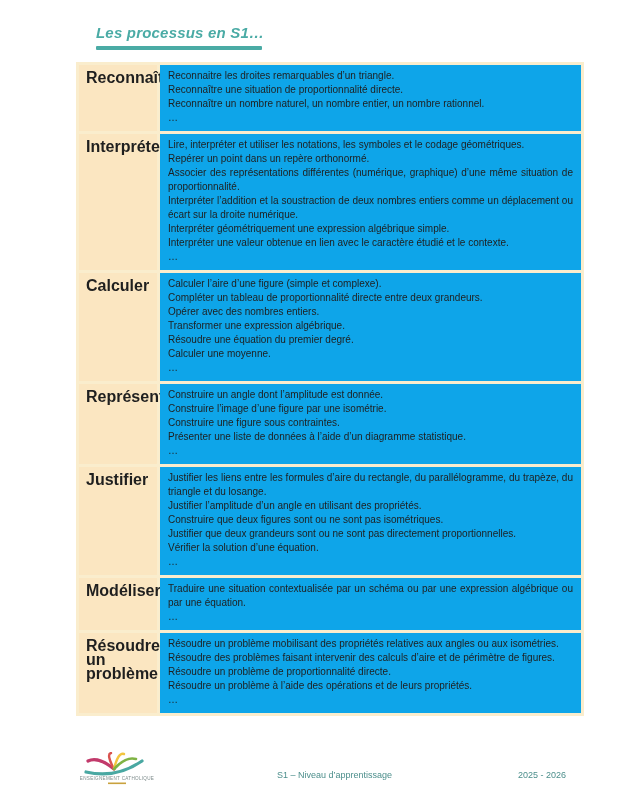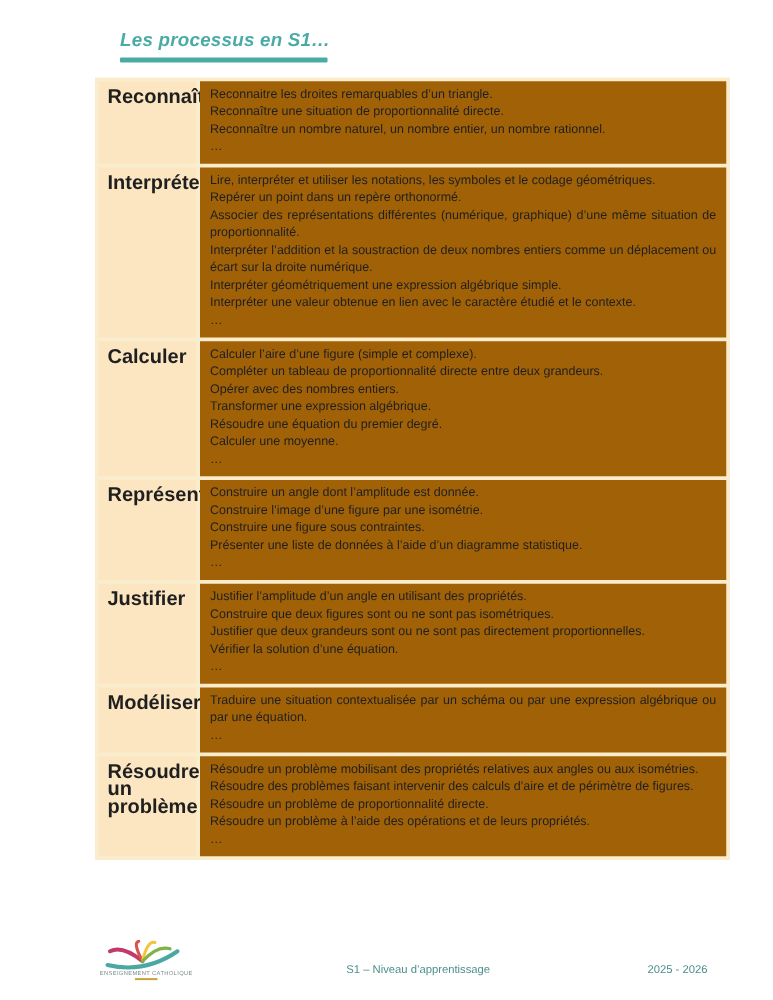--- a/index.html
+++ b/index.html
@@ -28,21 +28,21 @@
   }
   .label-cell {
     background:#FBE6C1;
     color:#1f1f1f;
     font-size:16px; line-height:14px;
     padding:6px 5px 4px 7px;
     text-align:justify;
     font-weight:bold;
   }
   .content-cell {
-    background:#a16207;
+    background:#0ea5e9;
     padding:4px 8px 6px 8px;
   }
   .item {
     font-size:10px; line-height:14px; color:#1f1f1f;
     text-align:justify;
   }
 
   .footer-logo { position:absolute; left:50px; top:752px; width:78px; height:42px; }
   .footer-center {
     position:absolute; left:249px; top:770px;
@@ -96,20 +96,21 @@
   <div class="content-cell">
         <p class="item">Construire un angle dont l’amplitude est donnée.</p>
         <p class="item">Construire l’image d’une figure par une isométrie.</p>
         <p class="item">Construire une figure sous contraintes.</p>
         <p class="item">Présenter une liste de données à l’aide d’un diagramme statistique.</p>
         <p class="item">…</p>
       </div>
 
   <div class="label-cell">Justifier</div>
   <div class="content-cell">
+        <p class="item">Justifier les liens entre les formules d’aire du rectangle, du parallélogramme, du trapèze, du triangle et du losange.</p>
         <p class="item">Justifier l’amplitude d’un angle en utilisant des propriétés.</p>
         <p class="item">Construire que deux figures sont ou ne sont pas isométriques.</p>
         <p class="item">Justifier que deux grandeurs sont ou ne sont pas directement proportionnelles.</p>
         <p class="item">Vérifier la solution d’une équation.</p>
         <p class="item">…</p>
       </div>
 
   <div class="label-cell">Modéliser</div>
   <div class="content-cell">
         <p class="item">Traduire une situation contextualisée par un schéma ou par une expression algébrique ou par une équation.</p>

